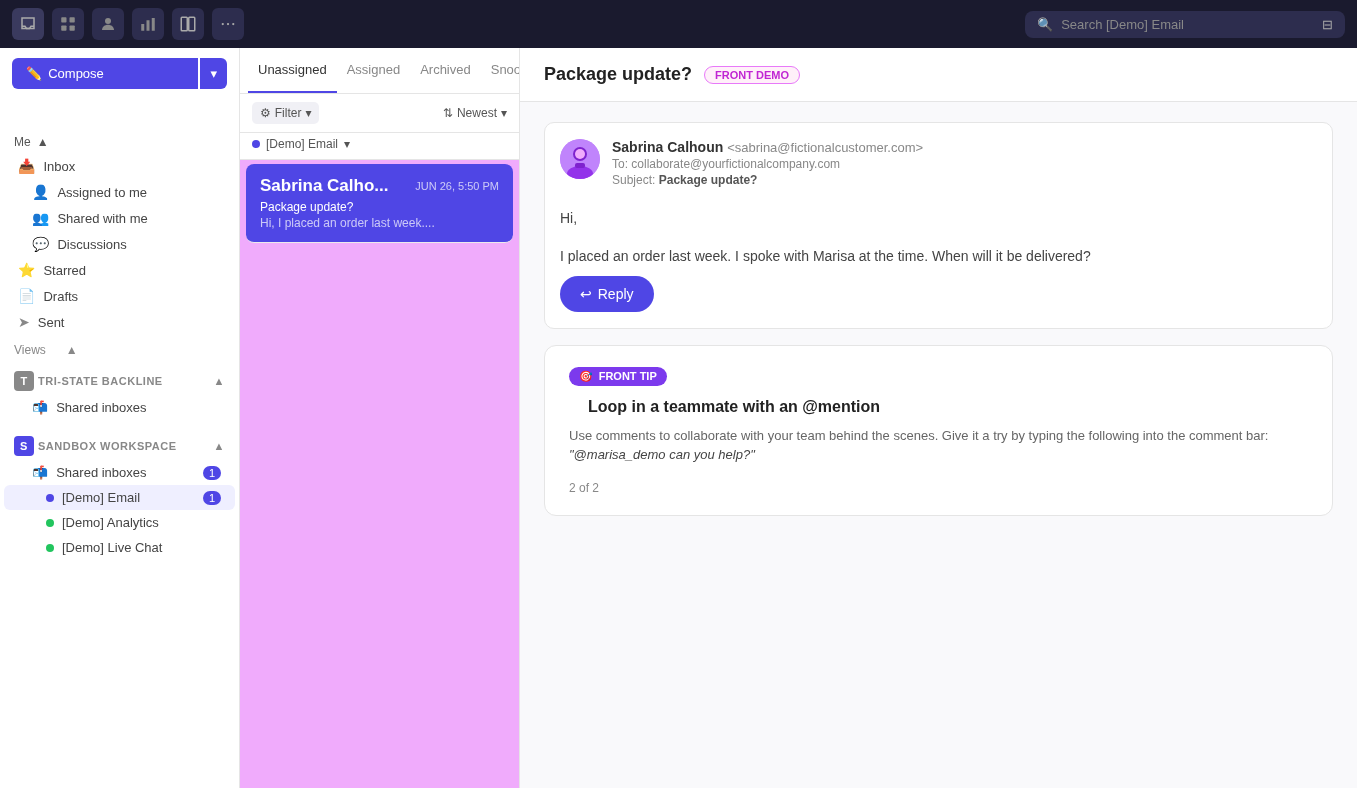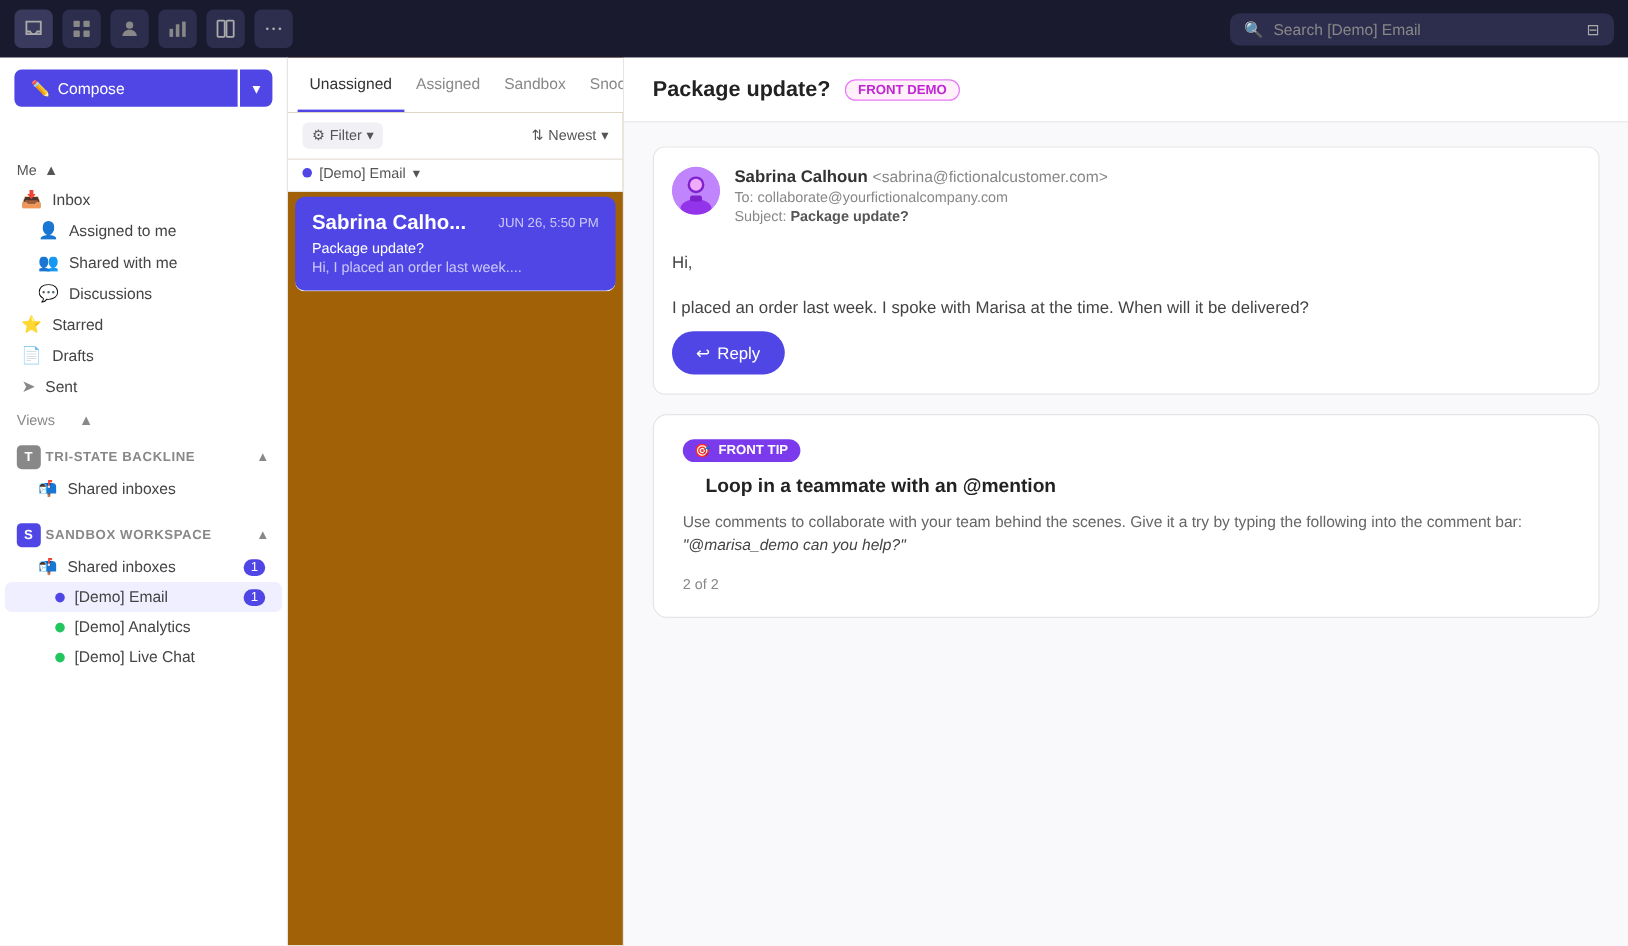--- a/index.html
+++ b/index.html
@@ -56,21 +56,21 @@
       display: flex; align-items: center; gap: 8px; padding: 5px 14px;
       font-size: 13px; color: #444; cursor: pointer; margin: 0 4px; border-radius: 6px;
     }
     .workspace-item.active { background: #efefff; }
     .dot-indicator { width: 8px; height: 8px; border-radius: 50%; flex-shrink: 0; }
     .inbox-badge { background: #4f46e5; color: #fff; border-radius: 10px; padding: 1px 6px; font-size: 11px; margin-left: auto; }
     .letter-badge { width: 20px; height: 20px; border-radius: 4px; background: #4f46e5; color: #fff; font-size: 11px; display: flex; align-items: center; justify-content: center; font-weight: 700; }
     .letter-badge-t { background: #888; }
 
     
-    .conv-list { width: 280px; background: #a16207; border-right: 1px solid #e5e5e5; display: flex; flex-direction: column; flex-shrink: 0; }
+    .conv-list { width: 280px; background: #f0abfc; border-right: 1px solid #e5e5e5; display: flex; flex-direction: column; flex-shrink: 0; }
     .tabs-bar { display: flex; padding: 0 8px; border-bottom: 1px solid #e5e5e5; background: #fff; overflow-x: auto; }
     .tab-item { padding: 14px 10px; font-size: 13px; color: #888; cursor: pointer; white-space: nowrap; border-bottom: 2px solid transparent; }
     .tab-item.active { color: #333; border-bottom: 2px solid #4f46e5; font-weight: 500; }
     .conv-toolbar {
       display: flex; align-items: center; gap: 8px; padding: 8px 12px;
       border-bottom: 1px solid #e5e5e5; background: #fff;
     }
     .filter-btn {
       display: flex; align-items: center; gap: 4px; font-size: 12px; color: #555;
       background: #f0f0f5; border: none; border-radius: 5px; padding: 4px 8px; cursor: pointer;
@@ -270,21 +270,21 @@
     <div class="workspace-item" style="padding-left:42px;">
       <span class="dot-indicator" style="background:#22c55e;"></span>
       <span>[Demo] Live Chat</span>
     </div>
   </div>
 
   <div class="conv-list">
     <div class="tabs-bar">
       <div class="tab-item active">Unassigned</div>
       <div class="tab-item">Assigned</div>
-      <div class="tab-item">Sandbox</div>
+      <div class="tab-item">Archived</div>
       <div class="tab-item">Snoozed</div>
 
     </div>
     <div class="conv-toolbar">
       <button class="filter-btn">
         <span>⚙</span>
         <span>Filter</span>
         <span>▾</span>
       </button>
       <button class="sort-btn" style="margin-left:auto;">

